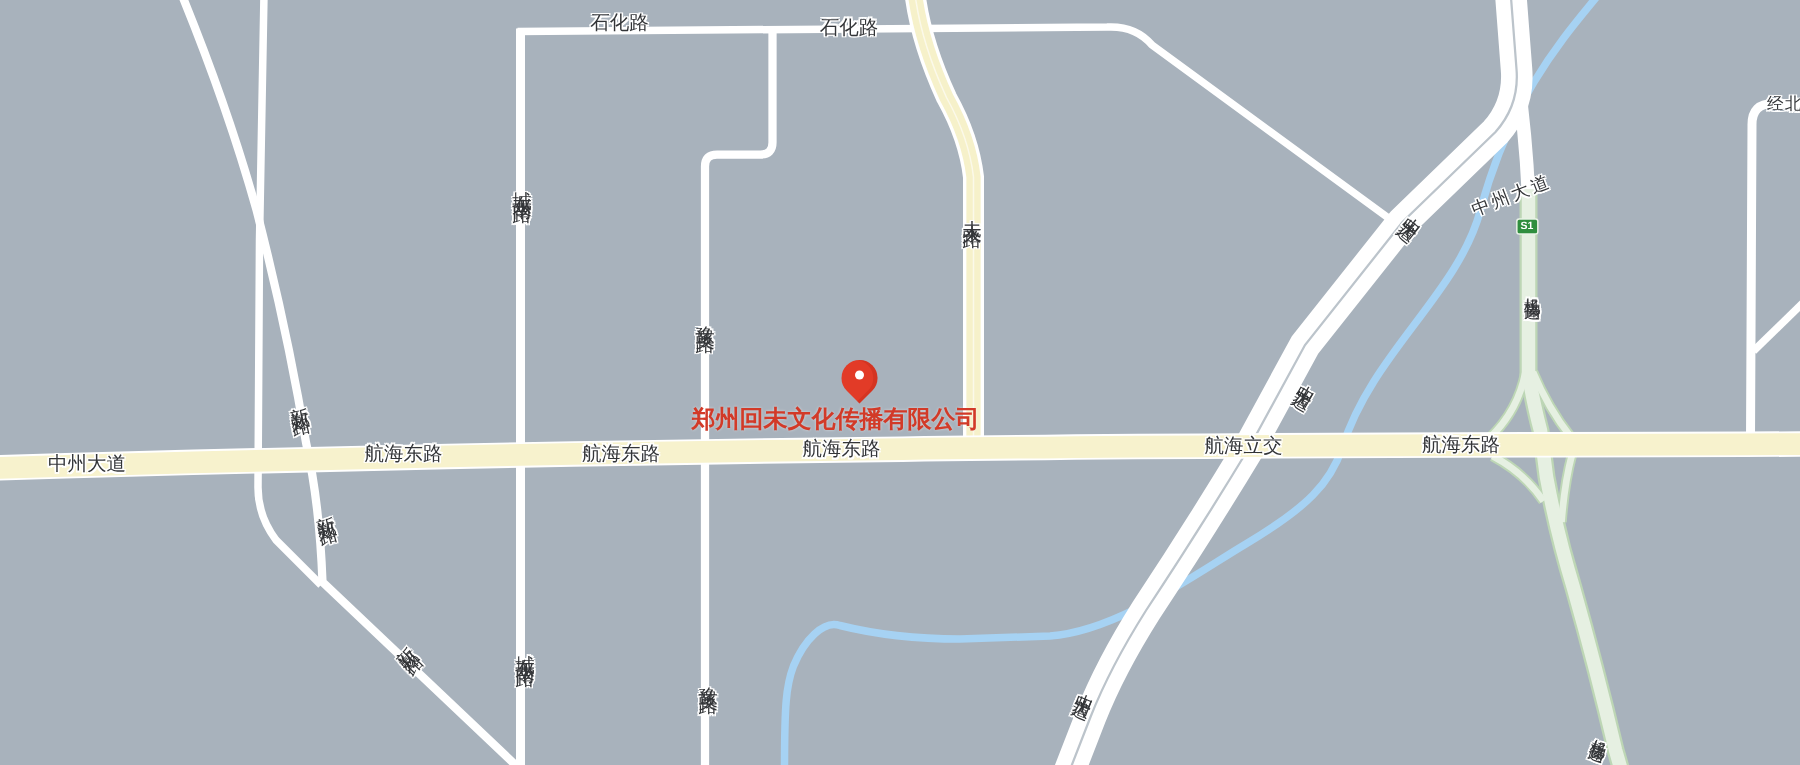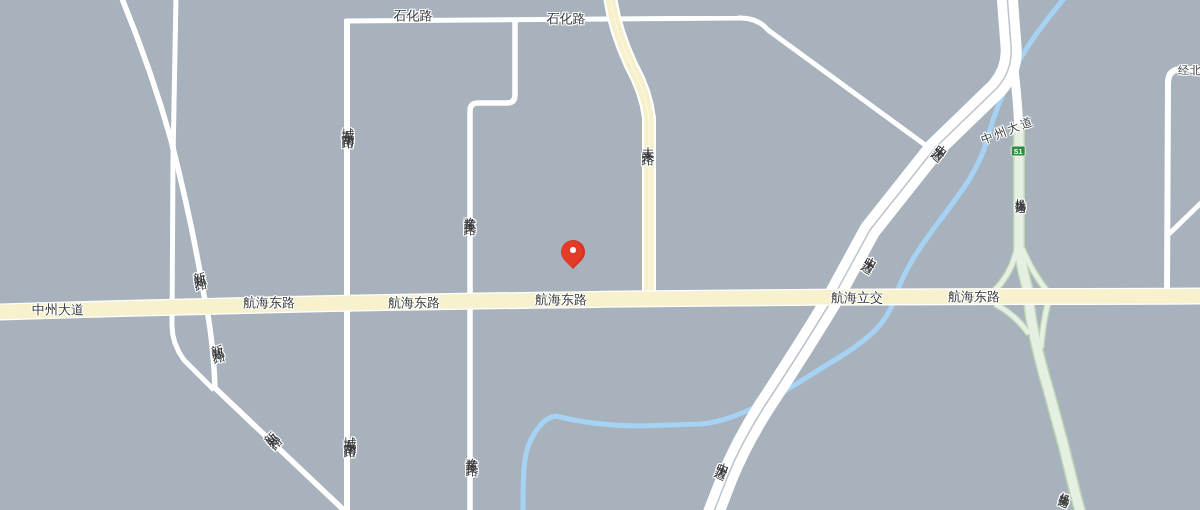--- a/index.html
+++ b/index.html
@@ -110,31 +110,32 @@
   <span class="lbl v" style="left:648px;top:141px;">未来路</span>
 
   <span class="lbl v" style="left:197px;top:266px;transform:translate(-50%,-50%) rotate(-12deg);">新郑路</span>
   <span class="lbl v" style="left:214px;top:339px;transform:translate(-50%,-50%) rotate(-15deg);">新郑路</span>
   <span class="lbl v" style="left:262px;top:430px;transform:translate(-50%,-50%) rotate(-46deg);">新郑路</span>
 
   <span class="lbl" style="left:58px;top:310px;">中州大道</span>
   <span class="lbl" style="left:269px;top:303px;">航海东路</span>
   <span class="lbl" style="left:414px;top:303px;">航海东路</span>
   <span class="lbl" style="left:561px;top:300px;">航海东路</span>
-  <span class="lbl" style="left:857px;top:298px;">航海立交</span>
+  <span class="lbl" style="left:829px;top:298px;">航海立交</span>
   <span class="lbl" style="left:974px;top:297px;">航海东路</span>
 
   <span class="lbl v zz" style="left:948px;top:142px;transform:translate(-50%,-50%) rotate(38deg);">中州大道</span>
   <span class="lbl zz" style="left:1008px;top:131px;transform:translate(-50%,-50%) rotate(-21deg);">中州大道</span>
   <span class="lbl v zz" style="left:876px;top:253px;transform:translate(-50%,-50%) rotate(30deg);">中州大道</span>
   <span class="lbl v zz" style="left:727px;top:458px;transform:translate(-50%,-50%) rotate(22deg);">中州大道</span>
 
   <span class="lbl v small" style="left:1020px;top:192px;">机场高速</span>
   <span class="lbl v small" style="left:1068px;top:487px;transform:translate(-50%,-50%) rotate(18deg);">机场高速</span>
 
   <span class="lbl small" style="left:1190px;top:70px;">经北</span>
 
   <span class="s1-badge">S1</span>
 
   <div class="pin"></div>
   <div class="pin-dot"></div>
+  <div class="company">郑州回未文化传播有限公司</div>
 
 </div>
 
 </body></html>

